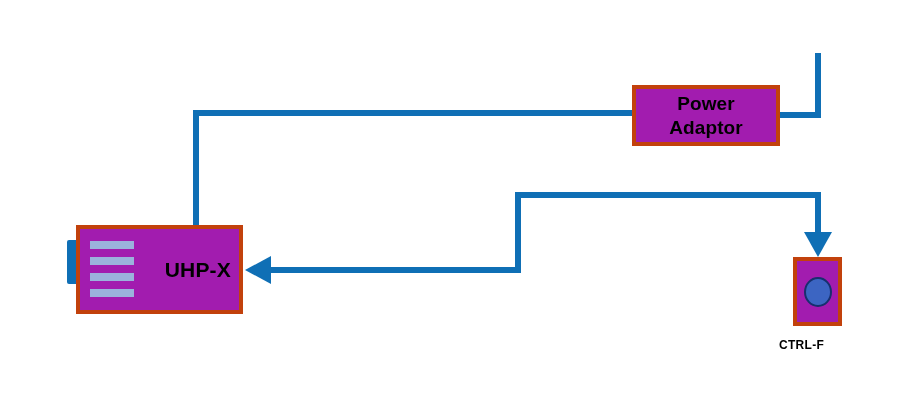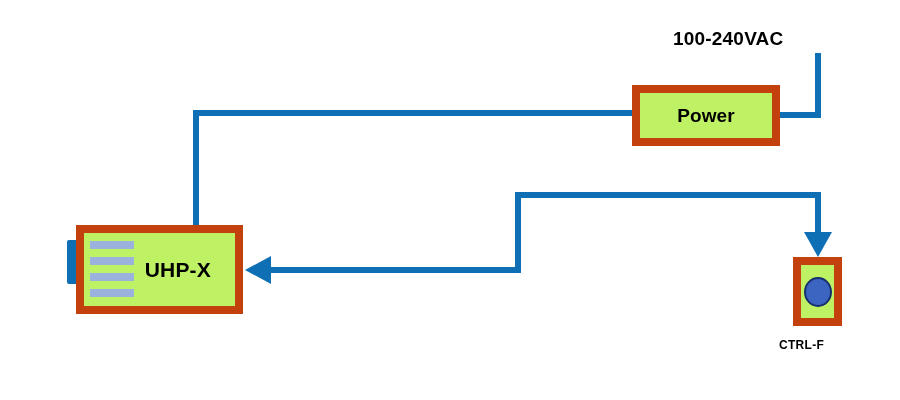--- a/index.html
+++ b/index.html
@@ -23,22 +23,22 @@
     left: 0;
     top: 0;
     width: 900px;
     height: 400px;
   }
 
   
   .node-box {
     position: absolute;
     box-sizing: border-box;
-    background: #bef264;
-    border: 8px solid #c2410c;
+    background: #a21caf;
+    border: 4px solid #c2410c;
   }
 
   #power-adaptor-node {
     left: 632px;
     top: 85px;
     width: 148px;
     height: 61px;
     display: flex;
     flex-direction: column;
     align-items: center;
@@ -53,21 +53,21 @@
   }
 
   #uhpx-node {
     left: 76px;
     top: 225px;
     width: 167px;
     height: 89px;
     display: flex;
     align-items: center;
     justify-content: flex-end;
-    padding-right: 24px;
+    padding-right: 8px;
   }
   #uhpx-label {
     font-size: 21px;
     font-weight: bold;
     color: #000000;
     letter-spacing: 0.2px;
   }
   #uhpx-side-tab {
     position: absolute;
     left: 67px;
@@ -144,34 +144,34 @@
 
     <path d="M 253 270 L 518 270 L 518 195 L 818 195 L 818 248" fill="none" stroke="#0F6FB5" stroke-width="6" stroke-linecap="butt" stroke-linejoin="miter"></path>
 
     <polygon points="245,270 271,256 271,284" fill="#0F6FB5"></polygon>
 
     <polygon points="818,257 804,232 832,232" fill="#0F6FB5"></polygon>
   </svg>
 
   <div class="node-box" id="power-adaptor-node">
     <div class="line">Power</div>
+    <div class="line">Adaptor</div>
   </div>
 
   <div id="uhpx-side-tab"></div>
   <div class="node-box" id="uhpx-node">
     <span id="uhpx-label">UHP-X</span>
   </div>
   <div id="uhpx-vents">
     <div class="vent-bar"></div>
     <div class="vent-bar"></div>
     <div class="vent-bar"></div>
     <div class="vent-bar"></div>
   </div>
 
   <div class="node-box" id="ctrlf-node">
     <div id="ctrlf-indicator"></div>
   </div>
 
-  <div class="free-label" id="vac-label">100-240VAC</div>
 
   <div class="free-label" id="ctrlf-label">CTRL-F</div>
 
 </div>
 
 </body></html>

